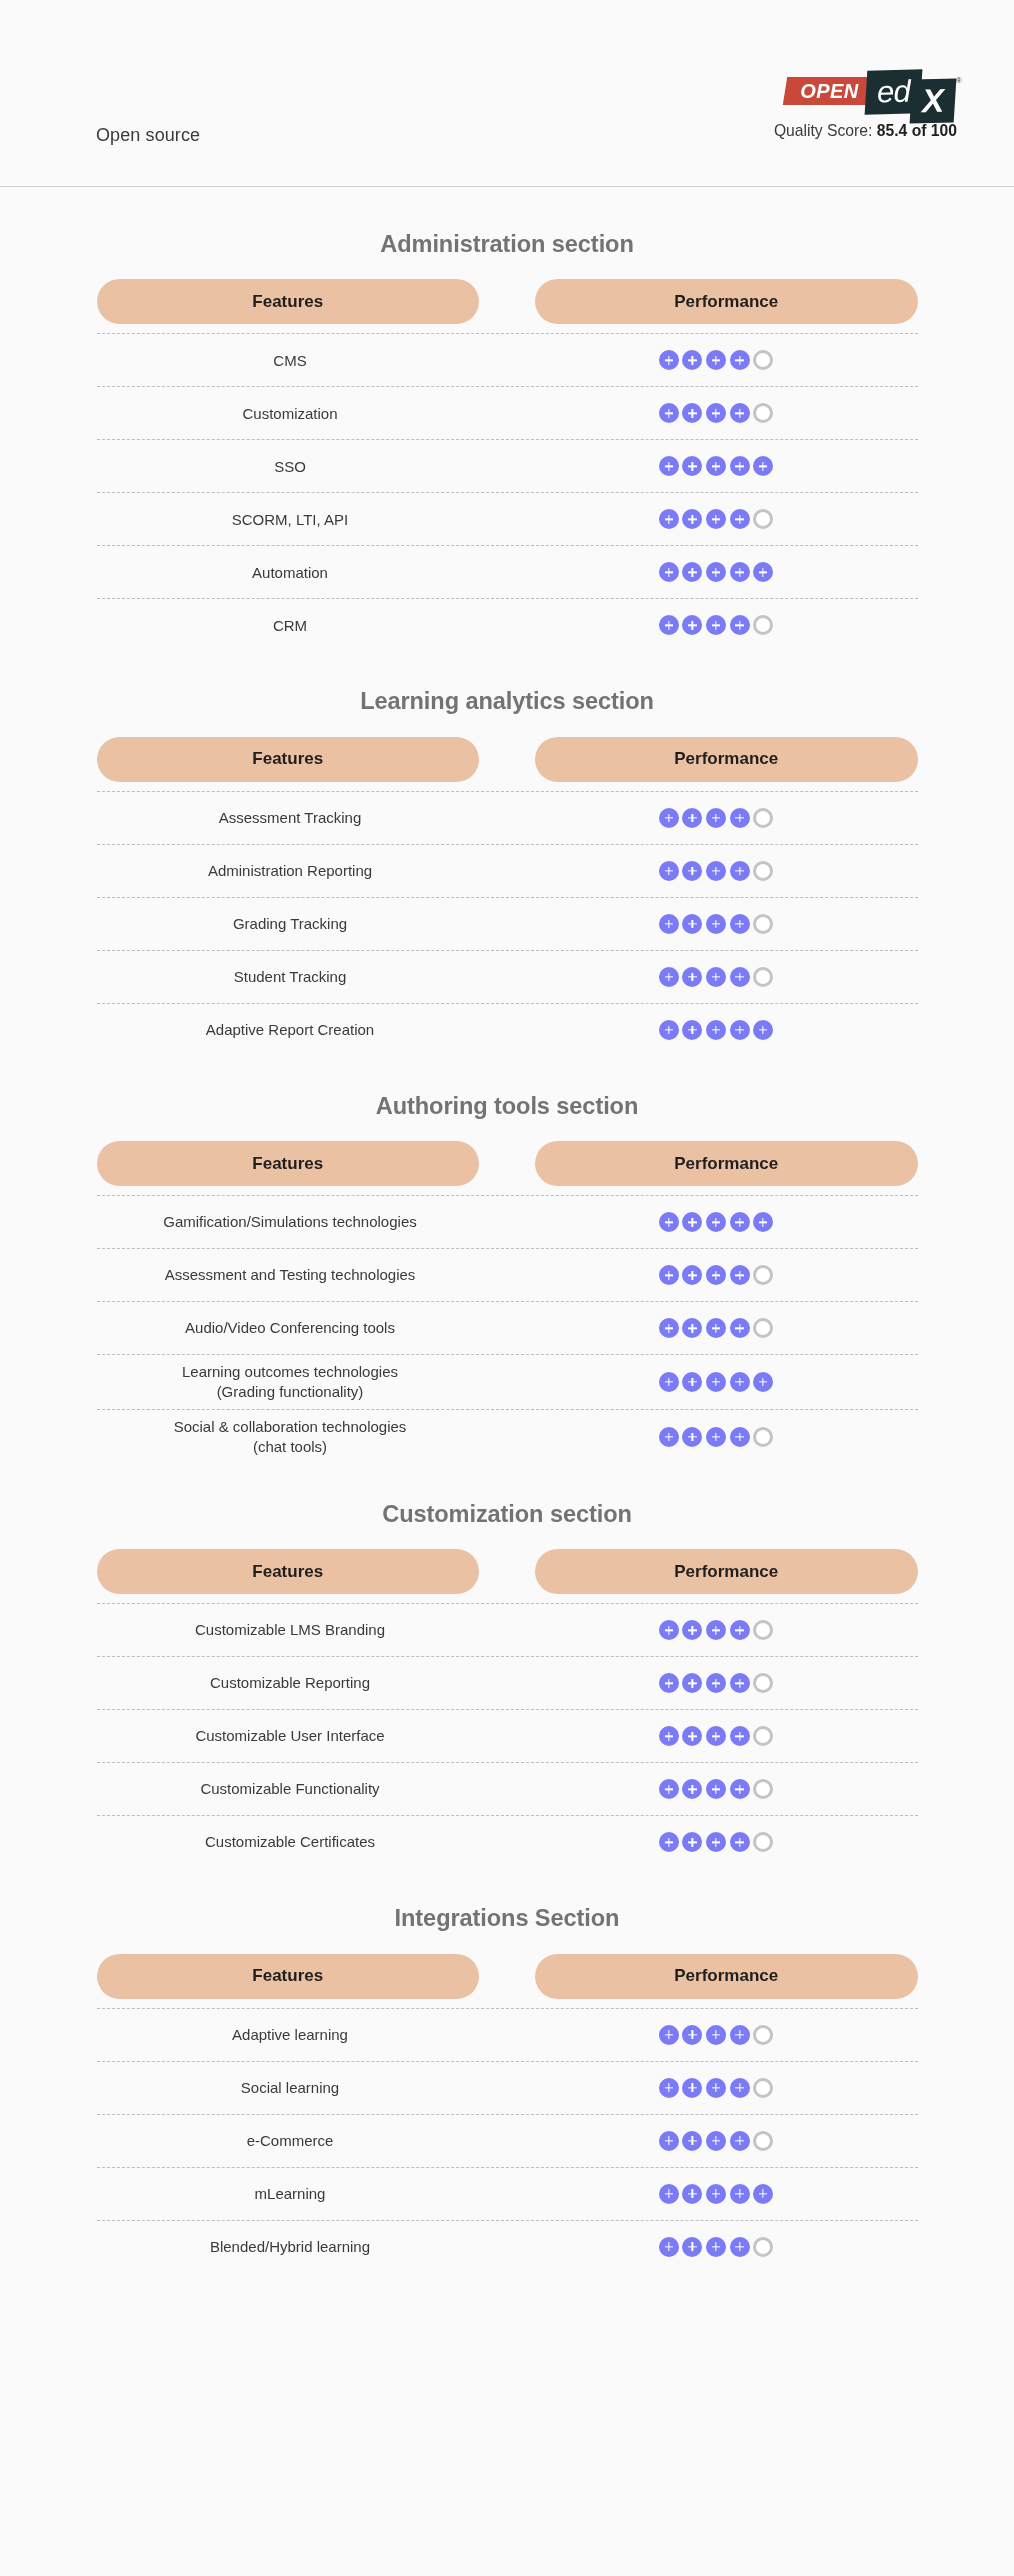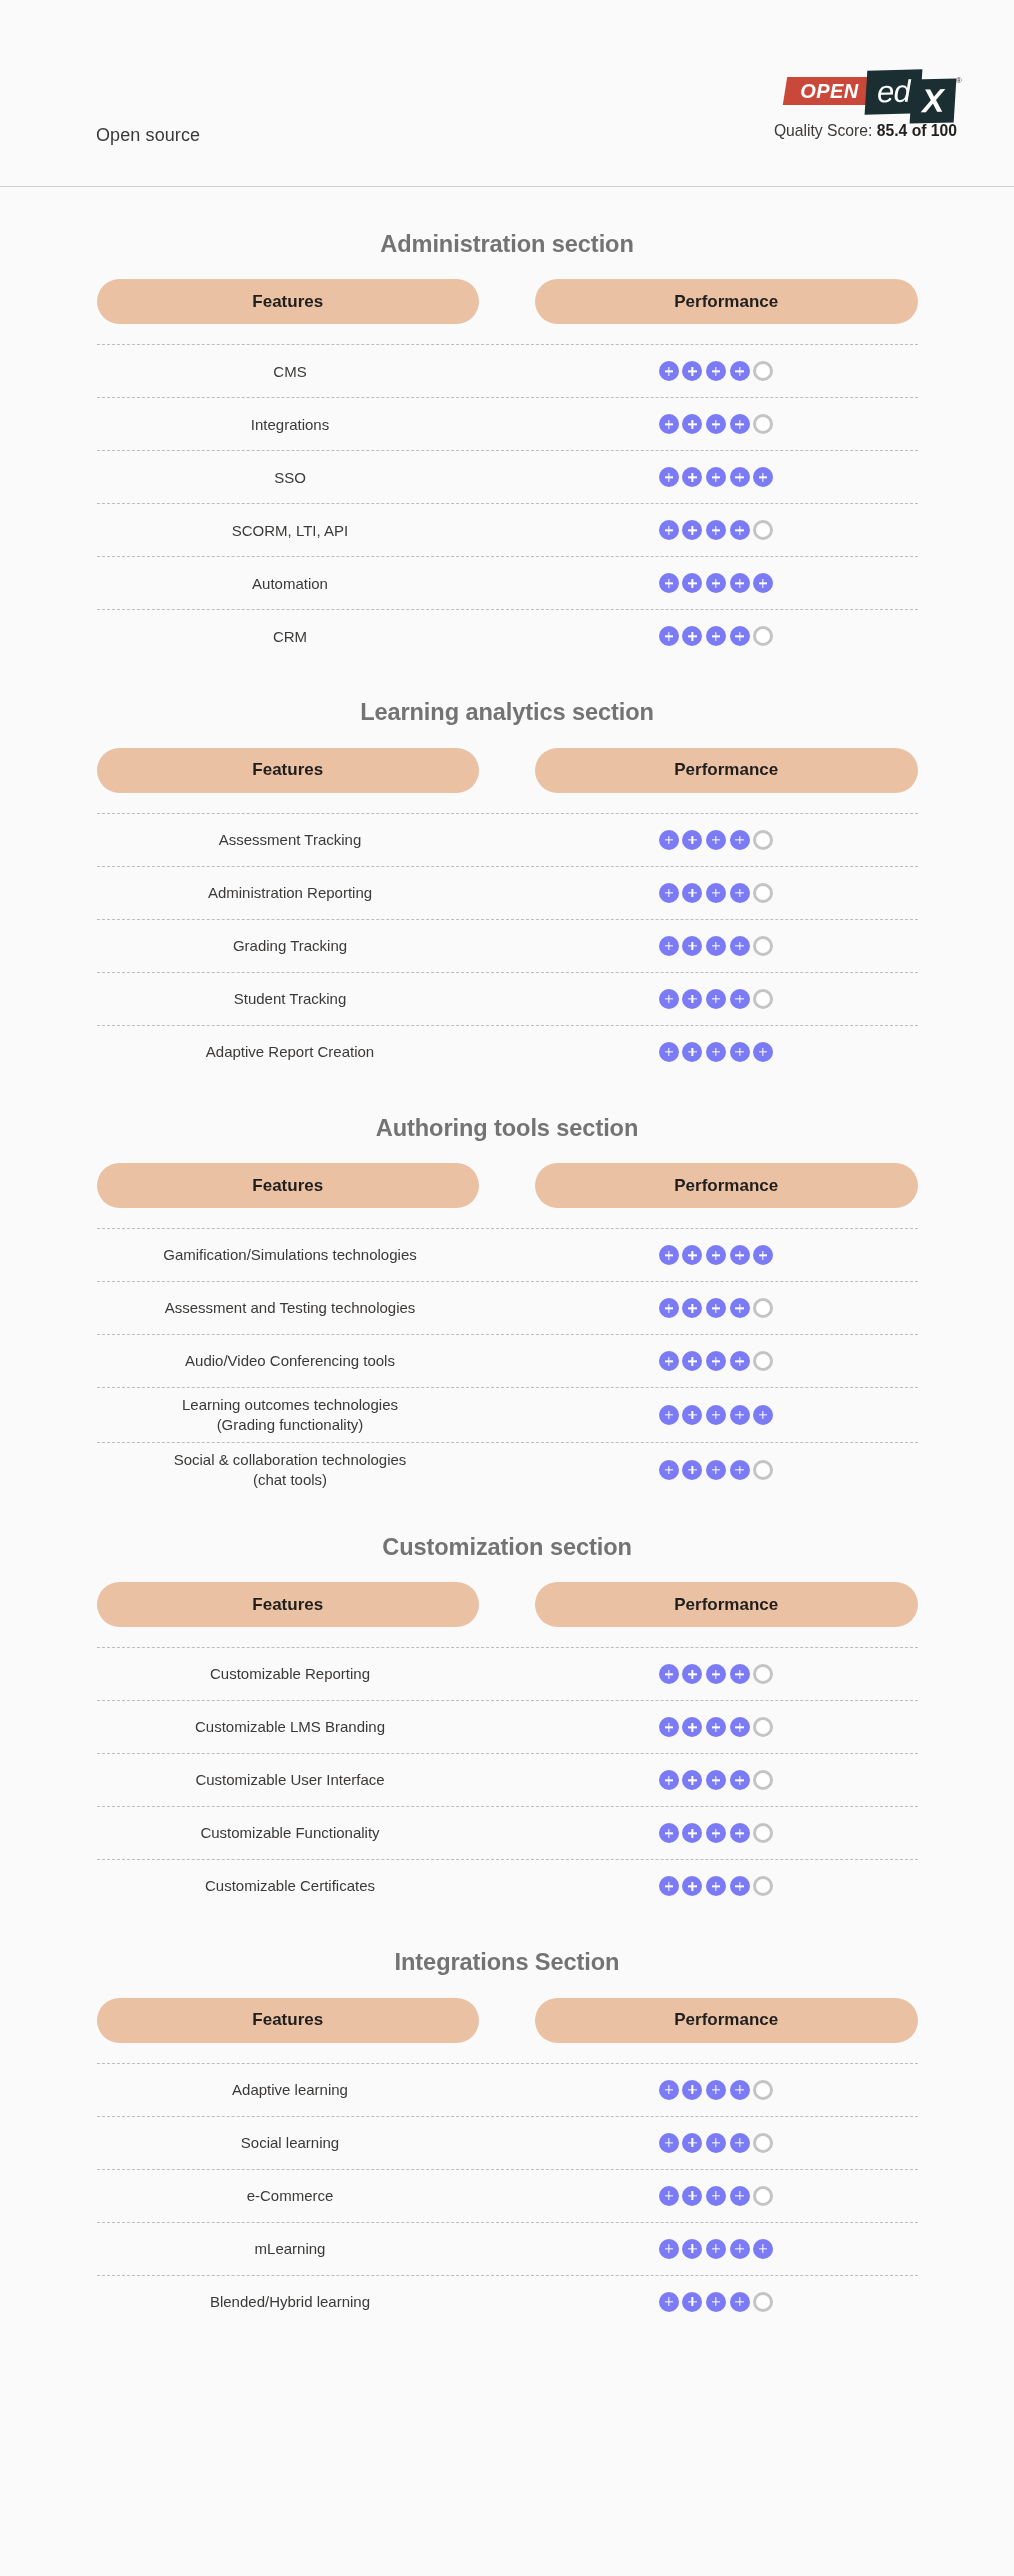--- a/index.html
+++ b/index.html
@@ -150,21 +150,21 @@
   }
 
   .table {
     width: 821px;
     margin: 0 auto;
   }
 
   .thead {
     display: flex;
     gap: 56px;
-    margin-bottom: 20px;
+    margin-bottom: 9px;
   }
   .th {
     background: #ebc1a4;
     border-radius: 24px;
     height: 45px;
     display: flex;
     align-items: center;
     justify-content: center;
     font-size: 17px;
     font-weight: 700;
@@ -279,21 +279,21 @@
               <div class="dots">
                 <span class="dot filled"></span>
                 <span class="dot filled"></span>
                 <span class="dot filled"></span>
                 <span class="dot filled"></span>
                 <span class="dot empty"></span>
               </div>
             </div>
           </div>
           <div class="row">
-            <div class="cell-feature">Integrations</div>
+            <div class="cell-feature">Customization</div>
             <div class="cell-perf">
               <div class="dots">
                 <span class="dot filled"></span>
                 <span class="dot filled"></span>
                 <span class="dot filled"></span>
                 <span class="dot filled"></span>
                 <span class="dot empty"></span>
               </div>
             </div>
           </div>
@@ -486,33 +486,33 @@
         </div>
       </div>
       <div class="section">
         <div class="section-title">Customization section</div>
         <div class="table">
           <div class="thead">
             <div class="th th-features">Features</div>
             <div class="th th-performance">Performance</div>
           </div>
           <div class="row">
+            <div class="cell-feature">Customizable LMS Branding</div>
+            <div class="cell-perf">
+              <div class="dots">
+                <span class="dot filled"></span>
+                <span class="dot filled"></span>
+                <span class="dot filled"></span>
+                <span class="dot filled"></span>
+                <span class="dot empty"></span>
+              </div>
+            </div>
+          </div>
+          <div class="row">
             <div class="cell-feature">Customizable Reporting</div>
-            <div class="cell-perf">
-              <div class="dots">
-                <span class="dot filled"></span>
-                <span class="dot filled"></span>
-                <span class="dot filled"></span>
-                <span class="dot filled"></span>
-                <span class="dot empty"></span>
-              </div>
-            </div>
-          </div>
-          <div class="row">
-            <div class="cell-feature">Customizable LMS Branding</div>
             <div class="cell-perf">
               <div class="dots">
                 <span class="dot filled"></span>
                 <span class="dot filled"></span>
                 <span class="dot filled"></span>
                 <span class="dot filled"></span>
                 <span class="dot empty"></span>
               </div>
             </div>
           </div>

